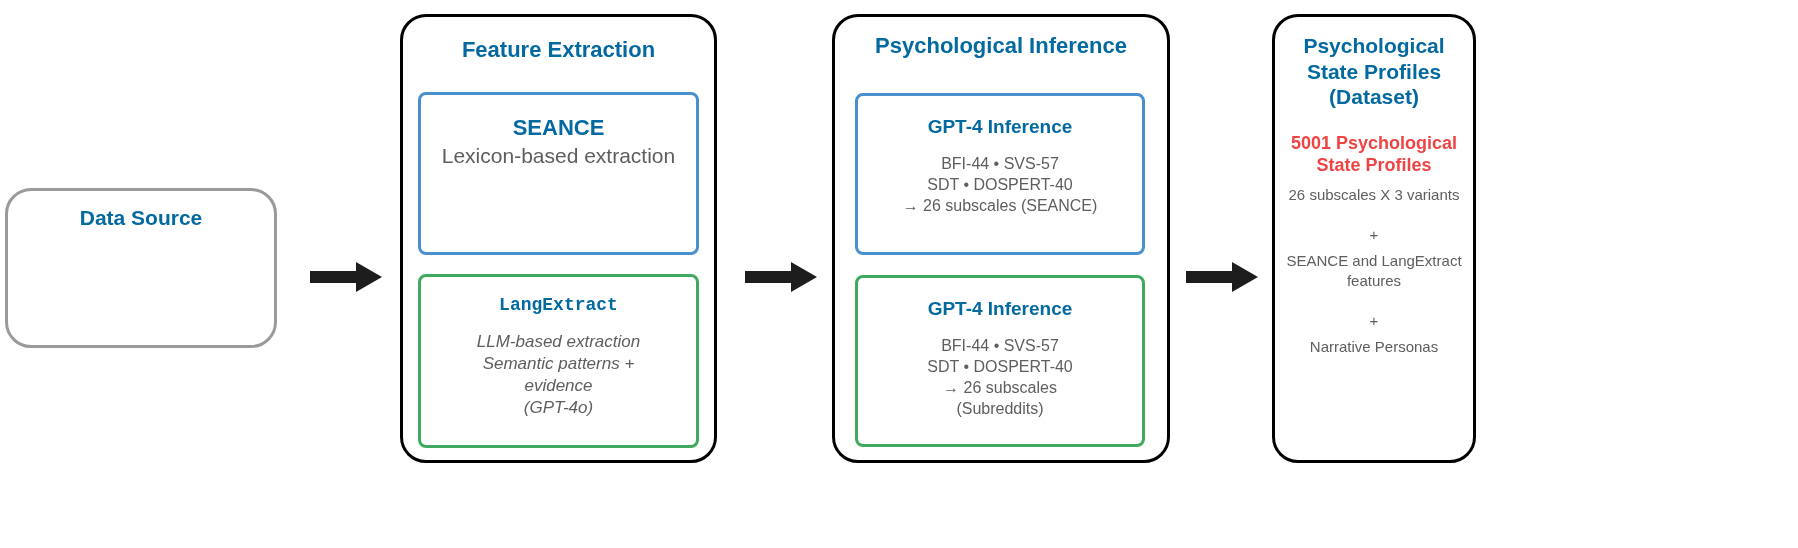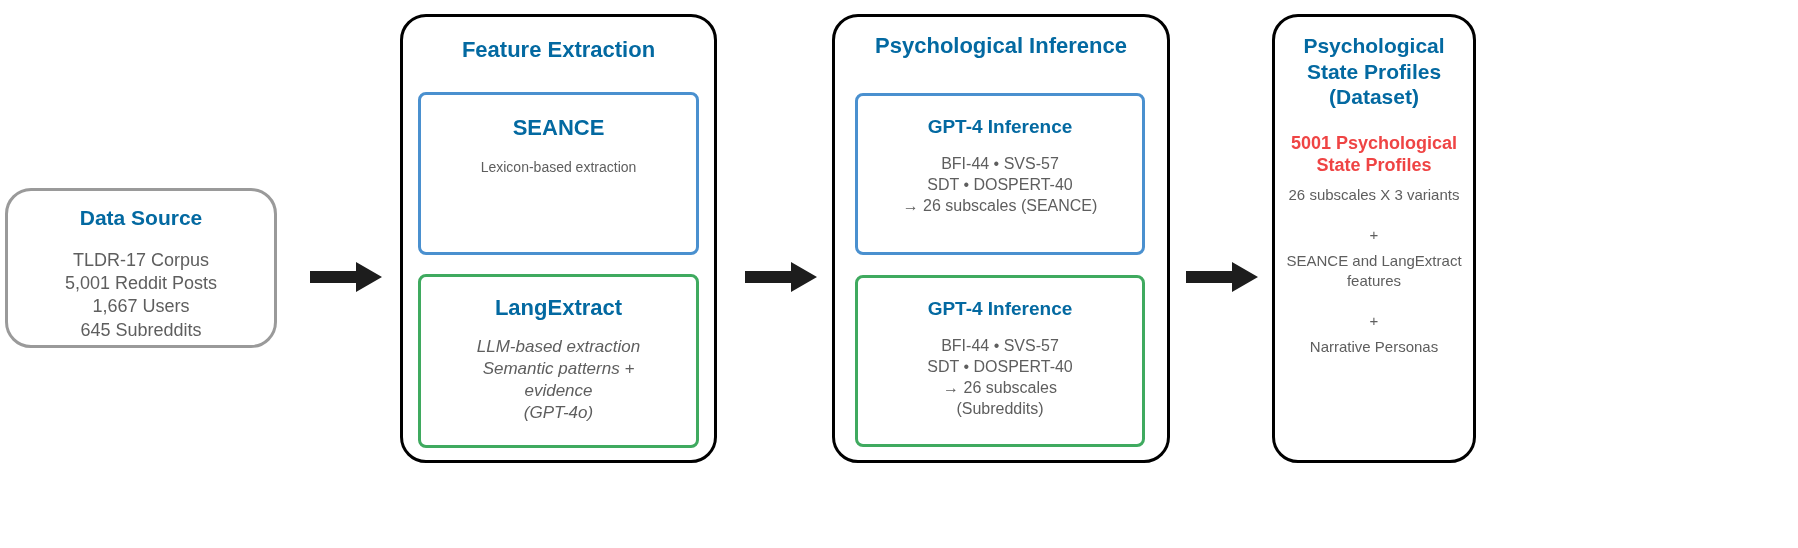--- a/index.html
+++ b/index.html
@@ -97,30 +97,30 @@
   }
 
   #seance-box {
     left: 418px;
     top: 92px;
     width: 281px;
     height: 163px;
     border: 3px solid #4a90cf;
   }
   #seance-box .title { font-size: 22px; margin-top: 20px; }
-  #seance-box .body-text { font-size: 14px; margin-top: 16px; }
+  #seance-box .body-text { font-size: 21px; }
 
   #langextract-box {
     left: 418px;
     top: 274px;
     width: 281px;
     height: 174px;
     border: 3px solid #3faa5f;
   }
-  #langextract-box .title { font-size: 22px; margin-top: 18px; }
+  #langextract-box .title { font-size: 18px; margin-top: 18px; font-family: Liberation Mono, monospace; }
   #langextract-box .body-text { font-size: 17px; margin-top: 14px; font-style: italic; }
 
   
   #psych-inference-box {
     left: 832px;
     top: 14px;
     width: 338px;
     height: 449px;
     border: 3px solid #000000;
   }
@@ -187,26 +187,20 @@
   #arrow-2 { left: 745px; top: 262px; width: 72px; }
   #arrow-3 { left: 1186px; top: 262px; width: 72px; }
 </style>
 </head>
 <body>
 
 <div id="canvas">
 
   <div class="box outer-box" id="data-source-box">
     <div class="title">Data Source</div>
-    <div class="body-text">
-      <div>TLDR-17 Corpus</div>
-      <div>5,001 Reddit Posts</div>
-      <div>1,667 Users</div>
-      <div>645 Subreddits</div>
-    </div>
   </div>
 
   <div class="arrow" id="arrow-1">
     <svg width="72" height="30" viewBox="0 0 72 30" xmlns="http://www.w3.org/2000/svg">
       <path d="M0,9 L46,9 L46,0 L72,15 L46,30 L46,21 L0,21 Z" fill="#1d1d1d"></path>
     </svg>
   </div>
 
   <div class="box outer-box" id="feature-extraction-box">
     <div class="title">Feature Extraction</div>

